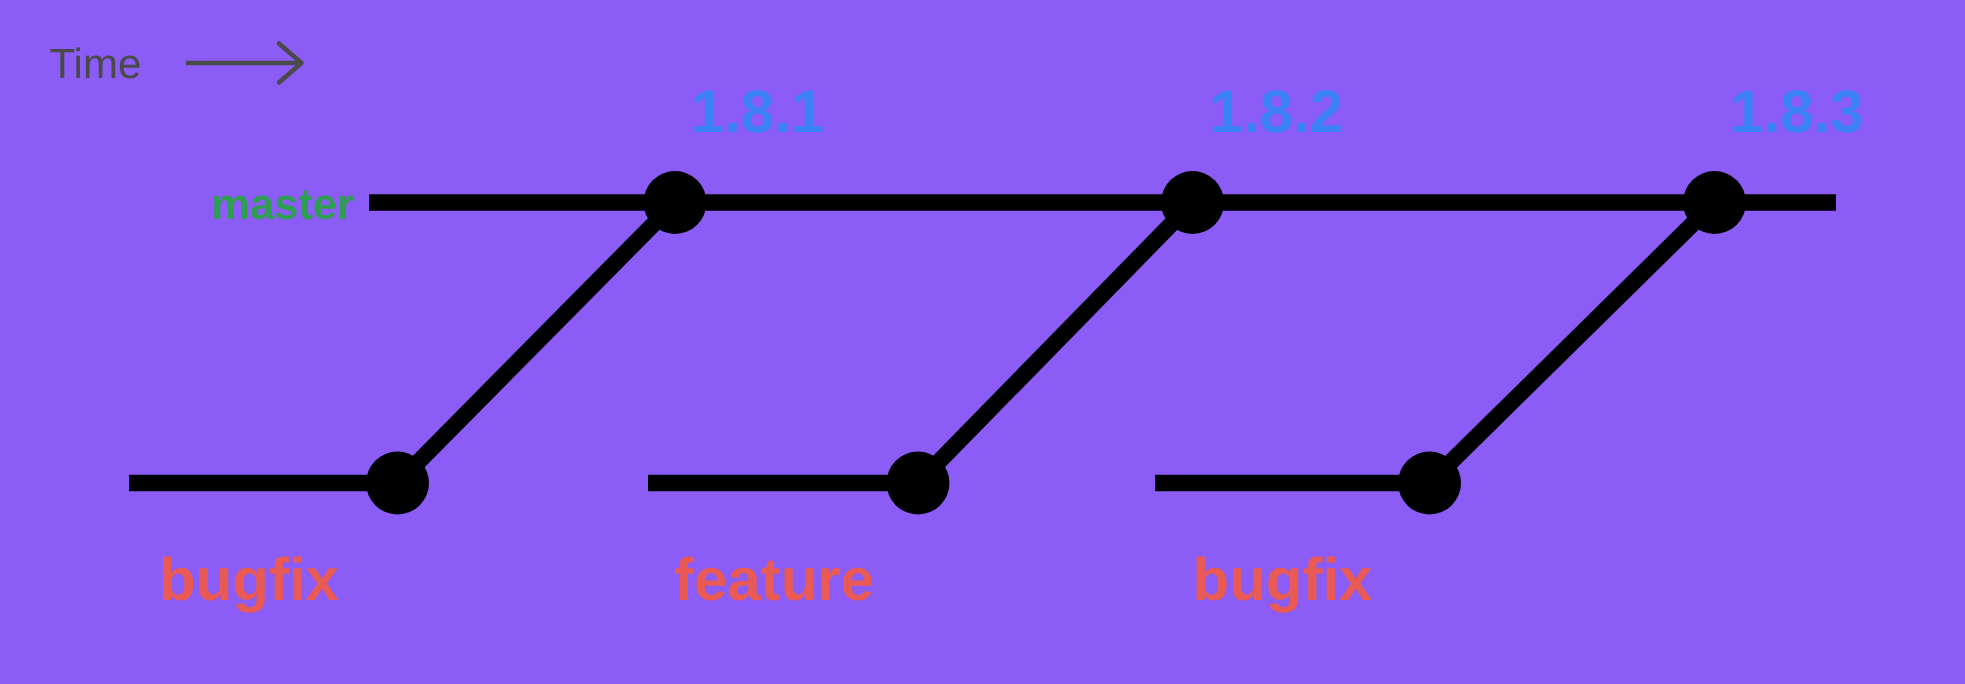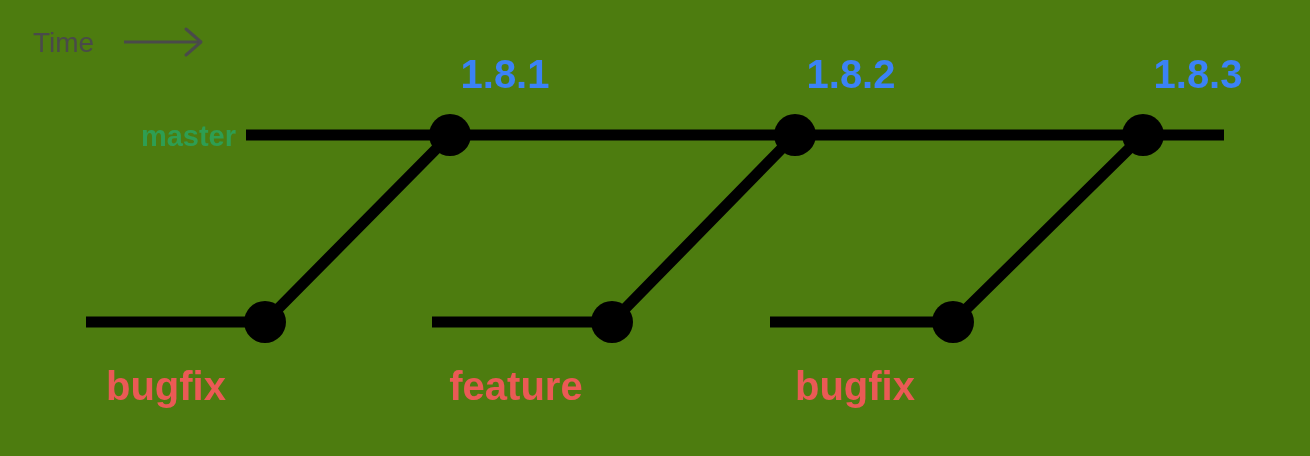--- a/index.html
+++ b/index.html
@@ -8,21 +8,21 @@
     padding: 0;
     background: #ffffff;
   }
   body {
     font-family: "Liberation Sans", sans-serif;
   }
   #diagram-root {
     position: relative;
     width: 1310px;
     height: 456px;
-    background: #4d7c0f;
+    background: #8b5cf6;
     overflow: hidden;
   }
   #git-graph-svg {
     position: absolute;
     left: 0;
     top: 0;
     width: 1310px;
     height: 456px;
     display: block;
   }

